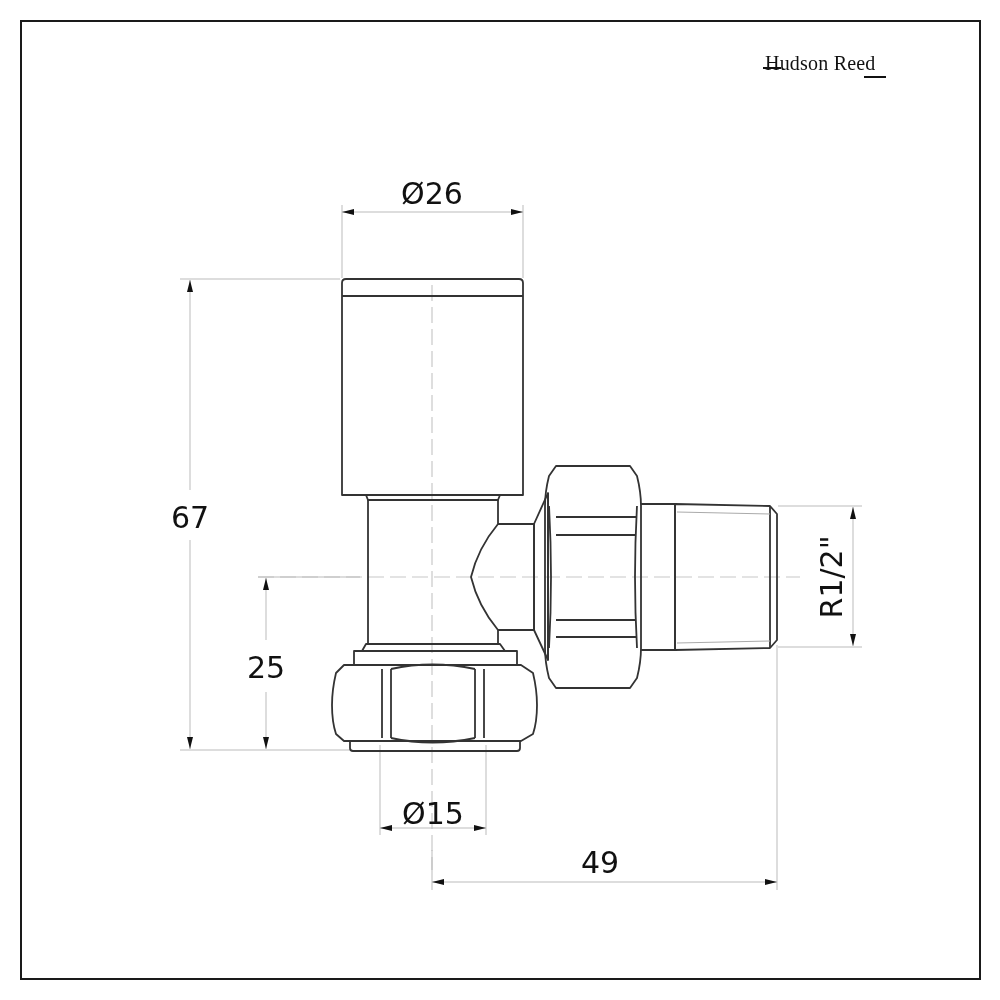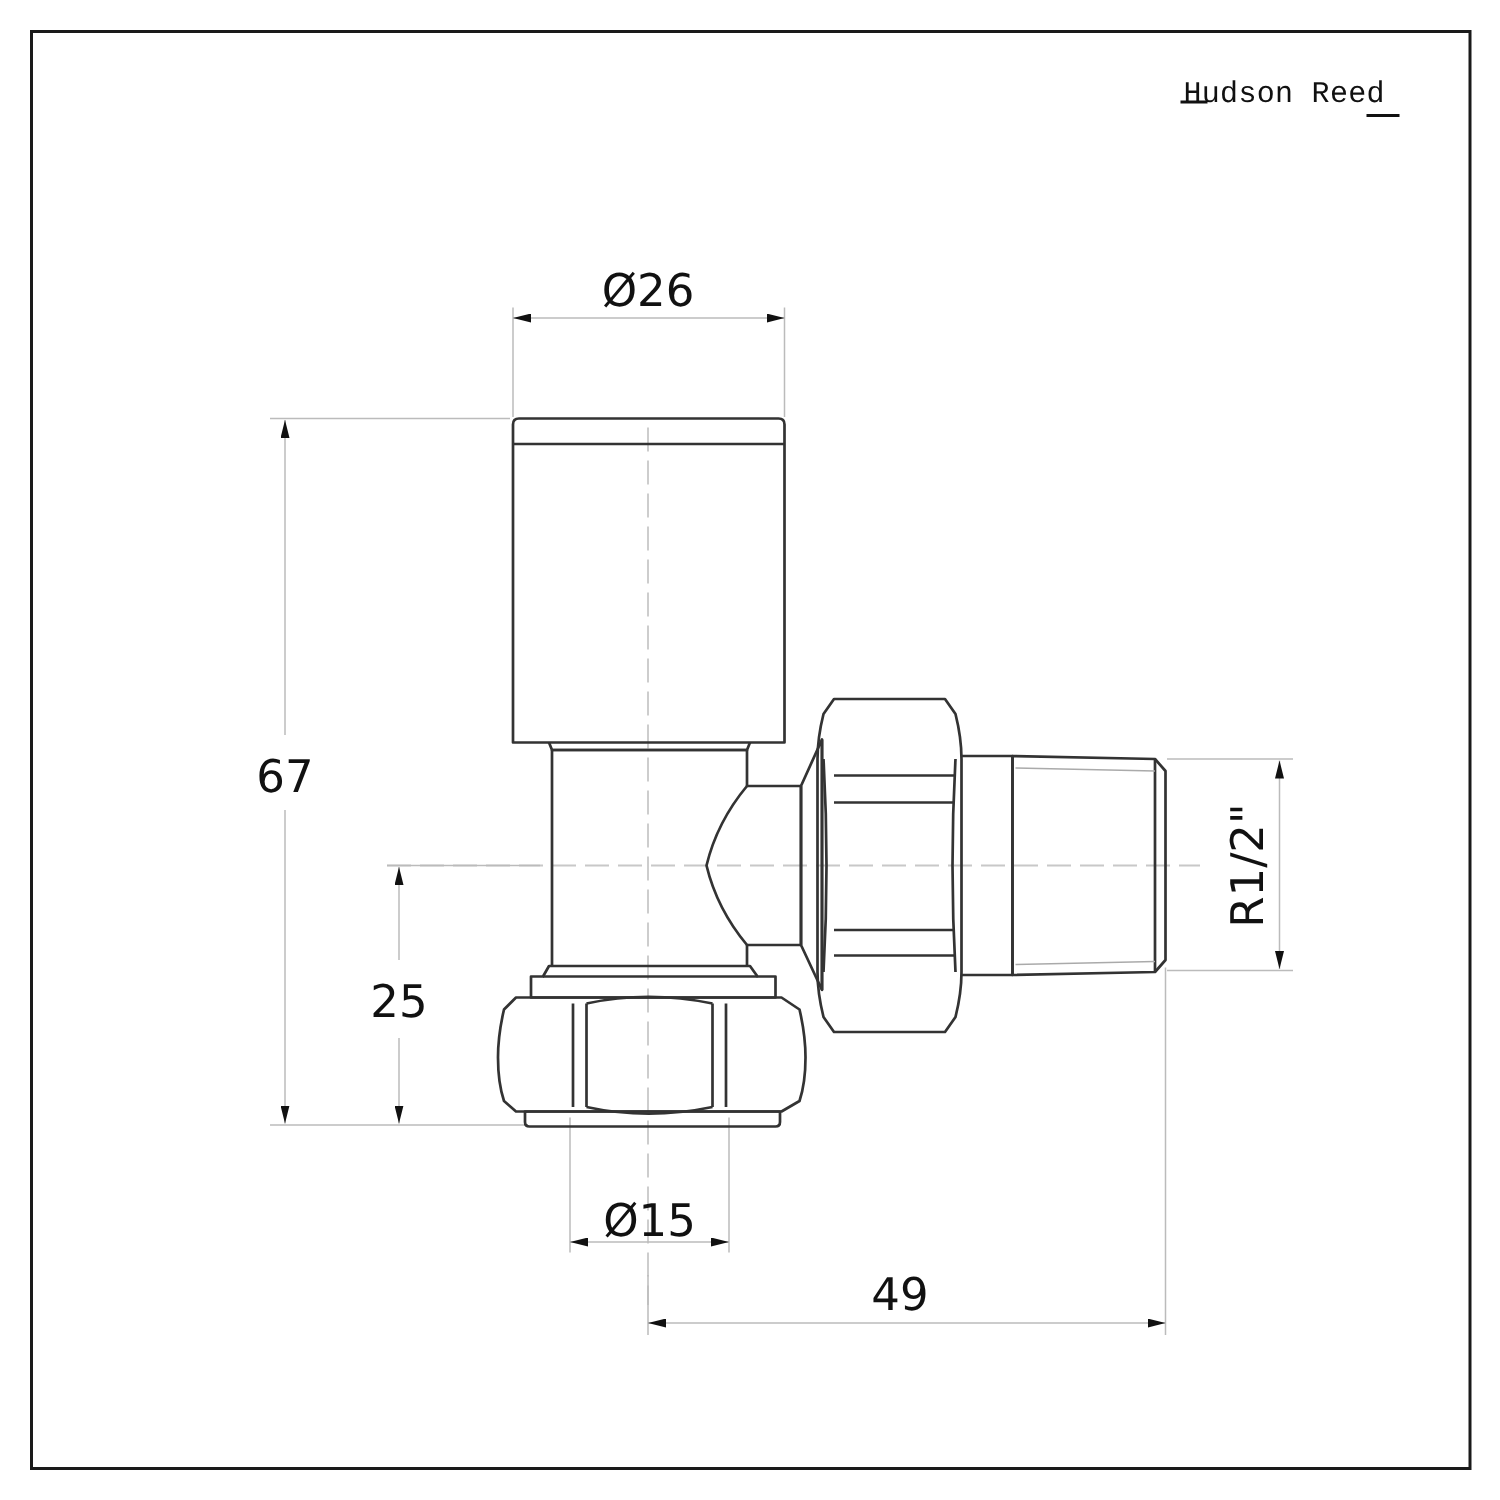--- a/index.html
+++ b/index.html
@@ -3,22 +3,22 @@
   <meta charset="utf-8">
   <style>
     html, body { margin: 0; padding: 0; background: #ffffff; }
     body { width: 1000px; height: 1000px; position: relative; overflow: hidden; }
     .frame {
       position: absolute; left: 20px; top: 20px; width: 957px; height: 956px;
       border: 2px solid #1a1a1a; box-sizing: content-box;
     }
     .logo {
       position: absolute; left: 765px; top: 52px;
-      font-family: Liberation Mono, monospace;
-      font-size: 20px; color: #111; letter-spacing: 0.2px; white-space: nowrap; margin-left: 24px;
+      font-family: Liberation Serif, serif;
+      font-size: 20px; color: #111; letter-spacing: 0.2px; white-space: nowrap;
     }
     .logo .lead-bar { position: absolute; left: -2px; top: 15px; width: 18px; height: 1.6px; background: #111; }
     .logo .trail-bar { position: absolute; right: -10px; top: 24px; width: 22px; height: 1.6px; background: #111; }
     svg.drawing { position: absolute; left: 0; top: 0; }
     .dim-text {
       font-family: "DejaVu Sans", "Liberation Sans", sans-serif;
       font-size: 30px; fill: #111;
     }
   </style>
 </head>

